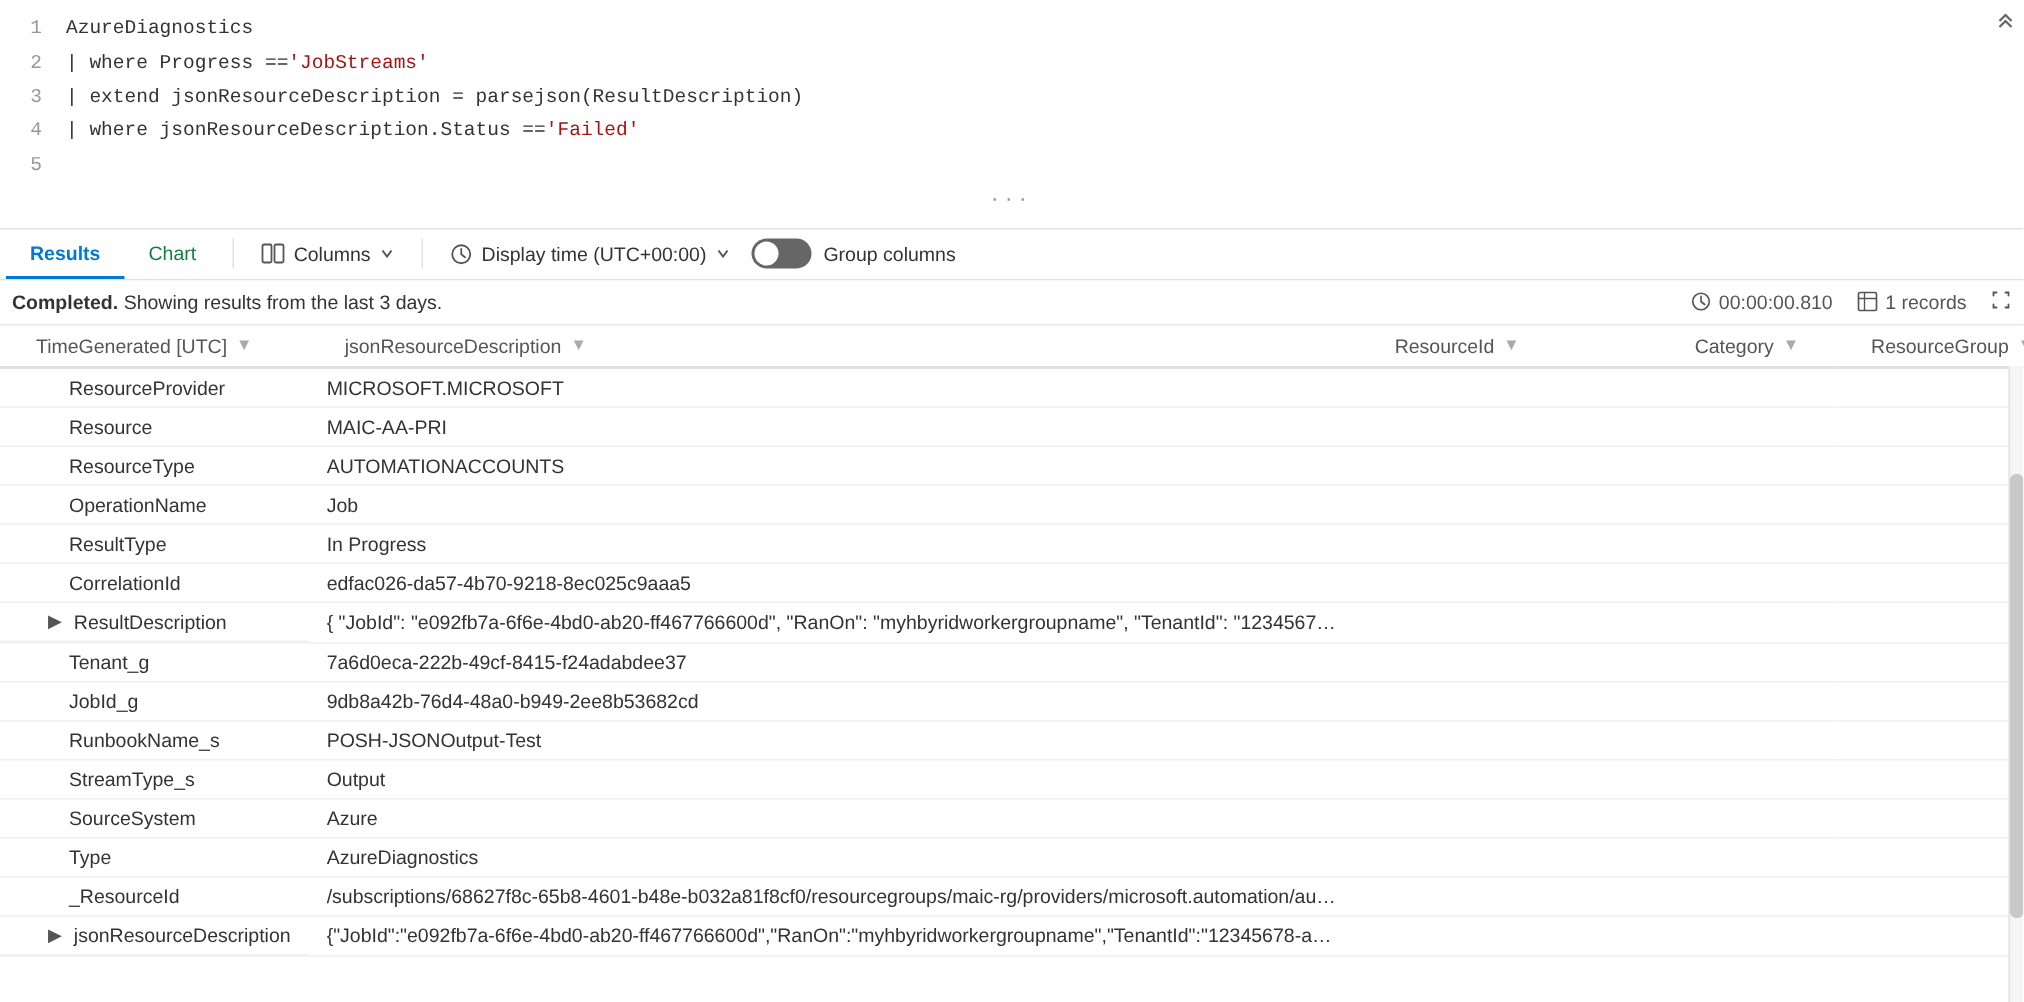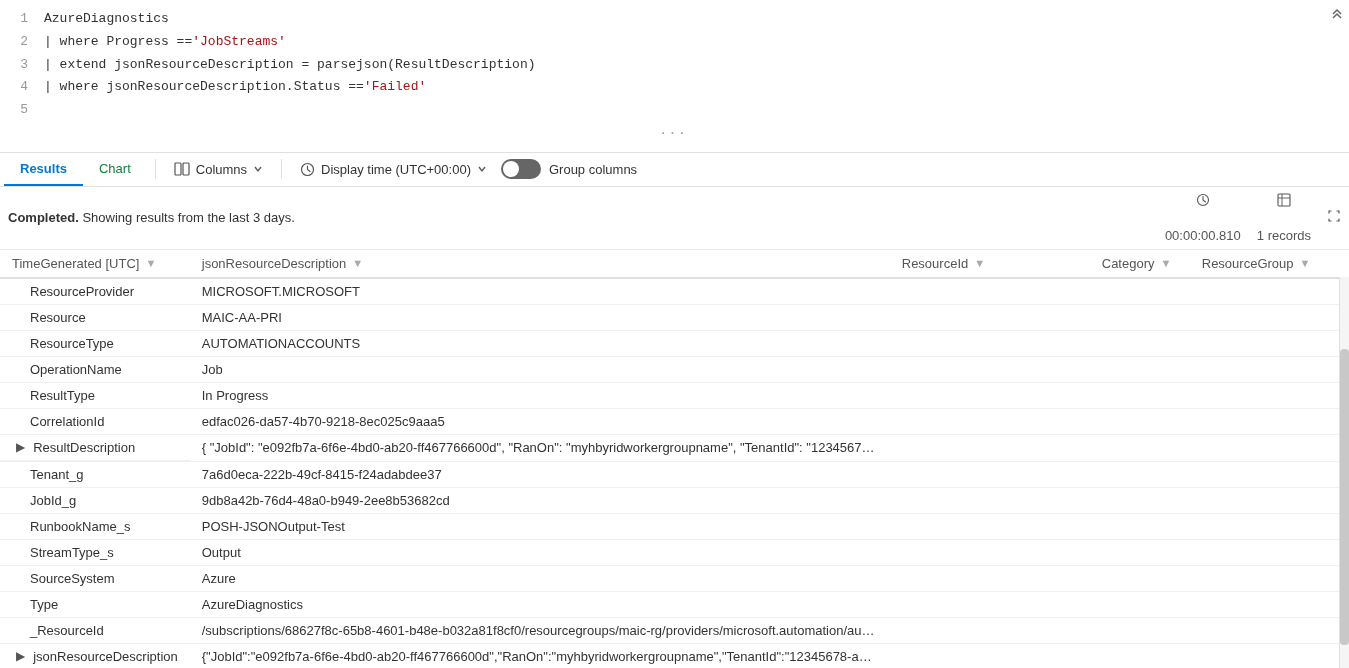--- a/index.html
+++ b/index.html
@@ -120,42 +120,41 @@
     .status-left strong { font-weight: 700; }
     .status-right {
       display: flex;
       align-items: center;
       gap: 16px;
       color: #555;
     }
     .status-right-item {
       display: flex;
       align-items: center;
-      gap: 21px;
-      flex-direction: column;
+      gap: 5px;
     }
 
     
     .table-container {
       overflow-y: auto;
       overflow-x: hidden;
       height: calc(668px - 95px - 41px - 38px);
       position: relative;
     }
     .data-table {
       width: 100%;
       border-collapse: collapse;
       font-size: 13px;
     }
     .data-table thead tr {
       border-bottom: 2px solid #e0e0e0;
     }
     .data-table thead th {
       text-align: left;
-      padding: 6px 12px;
+      padding: 6px 24px;
       font-weight: 500;
       color: #555;
       background: #fff;
       white-space: nowrap;
       position: sticky;
       top: 0;
       z-index: 2;
       border-bottom: 1px solid #e0e0e0;
     }
     .th-inner {
@@ -189,21 +188,21 @@
       white-space: nowrap;
     }
     .expand-btn {
       background: none;
       border: none;
       cursor: pointer;
       color: #555;
       font-size: 12px;
       padding: 0 4px;
     }
-    .indent-row td:first-child { padding-left: 12px; }
+    .indent-row td:first-child { padding-left: 28px; }
 
     
     .table-container::-webkit-scrollbar { width: 8px; }
     .table-container::-webkit-scrollbar-track { background: #f5f5f5; }
     .table-container::-webkit-scrollbar-thumb { background: #ccc; border-radius: 4px; }
 
     
     .right-scrollbar {
       position: absolute;
       right: 0;

